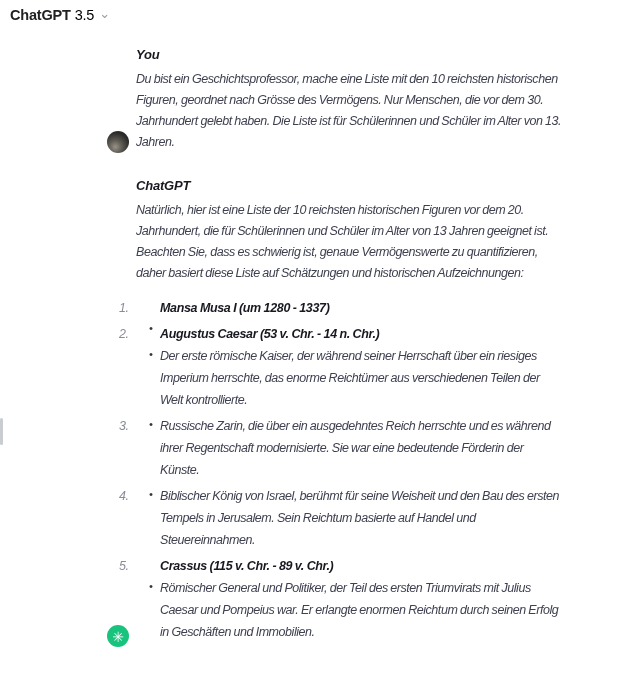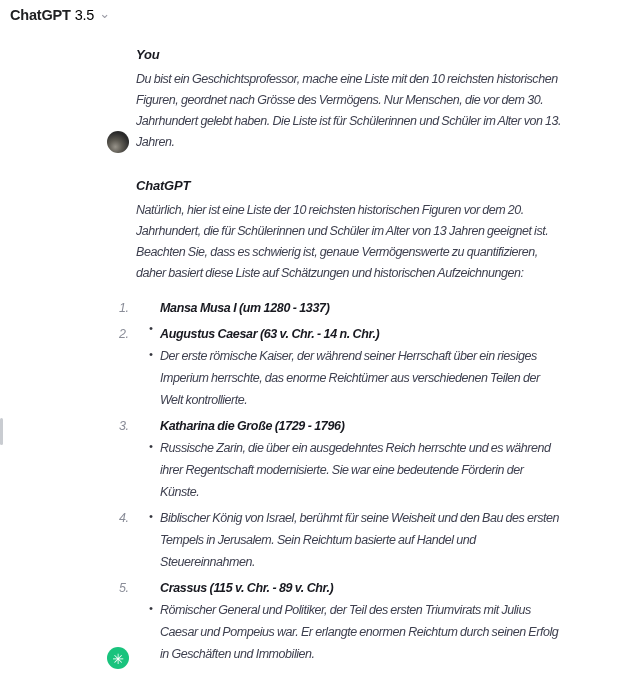--- a/index.html
+++ b/index.html
@@ -186,30 +186,29 @@
           <li class="list-item">
             <span class="item-number">1.</span>
             <span class="item-title">Mansa Musa I (um 1280 - 1337)</span>
             <div class="item-bullet">
               <span class="bullet-icon">•</span>
             </div>
           </li>
 
           <li class="list-item">
             <span class="item-number">2.</span>
-            <span class="item-title">Augustus Caesar (63 v. Chr. - 14 n. Chr.)</span>
+            <span class="item-title">Augustus Caesar (53 v. Chr. - 14 n. Chr.)</span>
             <div class="item-bullet">
               <span class="bullet-icon">•</span>
               <span>Der erste römische Kaiser, der während seiner Herrschaft über ein riesiges Imperium herrschte, das enorme Reichtümer aus verschiedenen Teilen der Welt kontrollierte.</span>
             </div>
           </li>
 
           <li class="list-item">
             <span class="item-number">3.</span>
-            <span class="item-title">Katharina die Große (1729 - 1796)</span>
             <div class="item-bullet">
               <span class="bullet-icon">•</span>
               <span>Russische Zarin, die über ein ausgedehntes Reich herrschte und es während ihrer Regentschaft modernisierte. Sie war eine bedeutende Förderin der Künste.</span>
             </div>
           </li>
 
           <li class="list-item">
             <span class="item-number">4.</span>
             <div class="item-bullet">
               <span class="bullet-icon">•</span>

